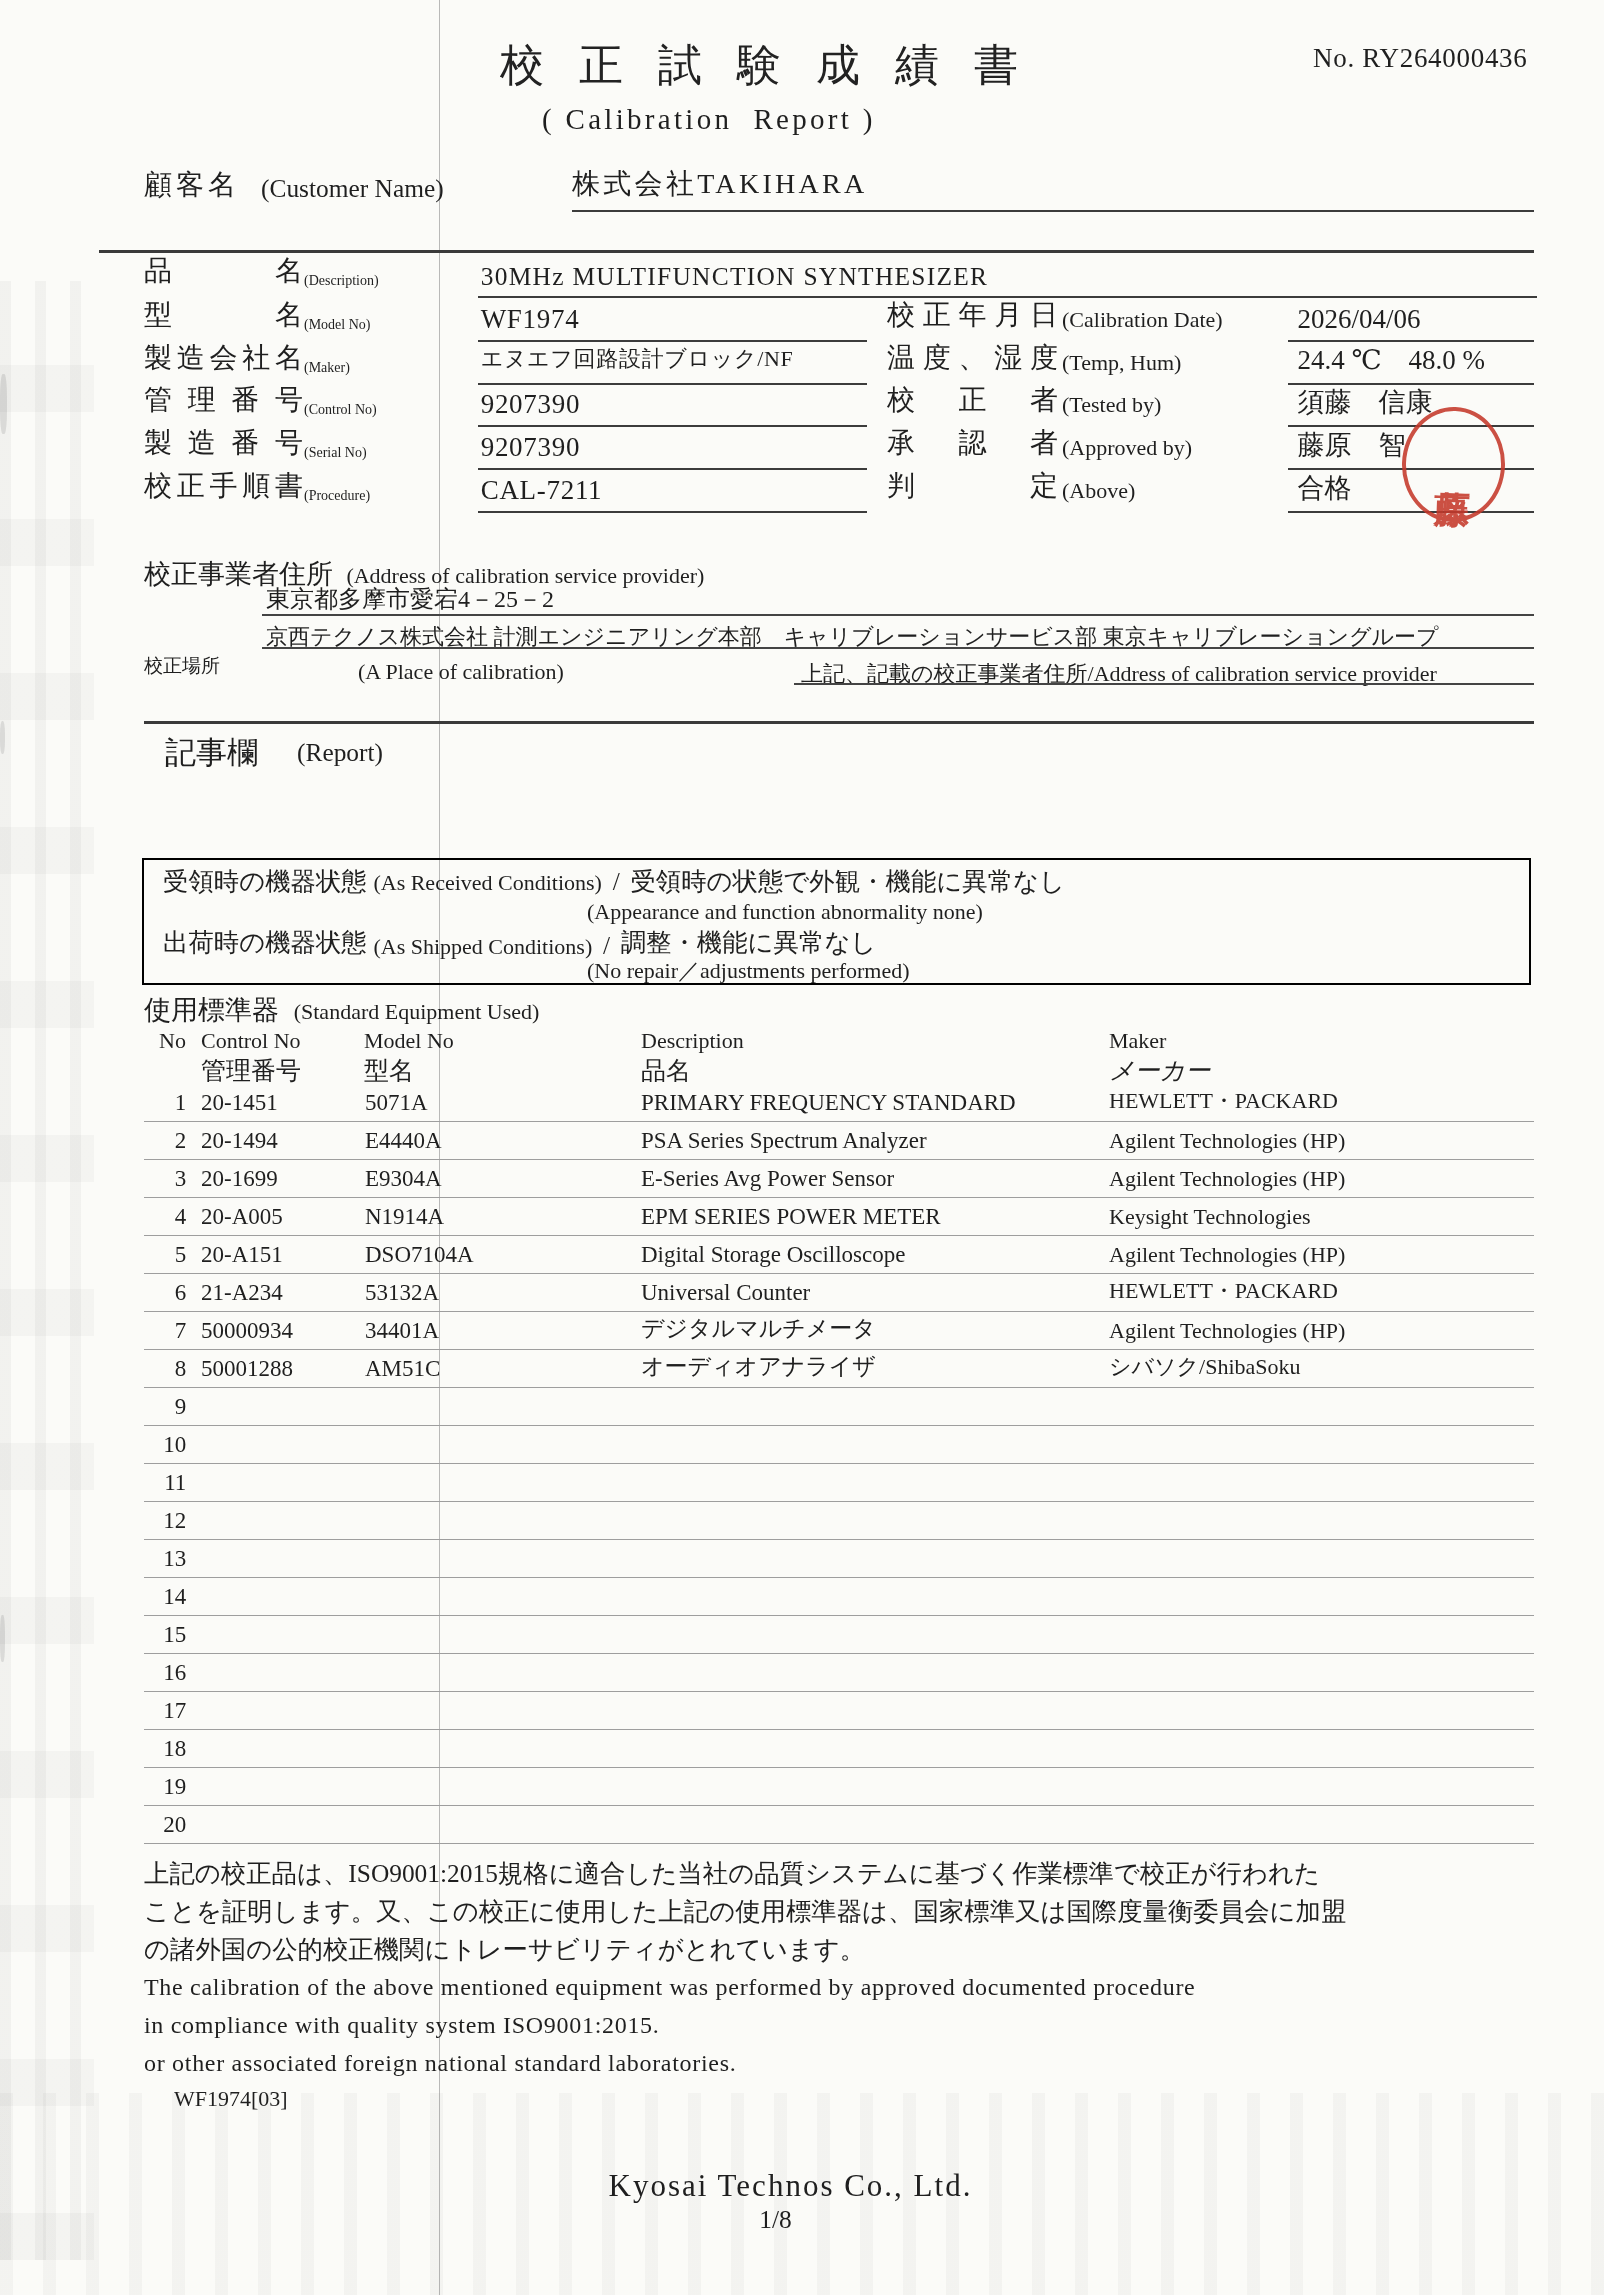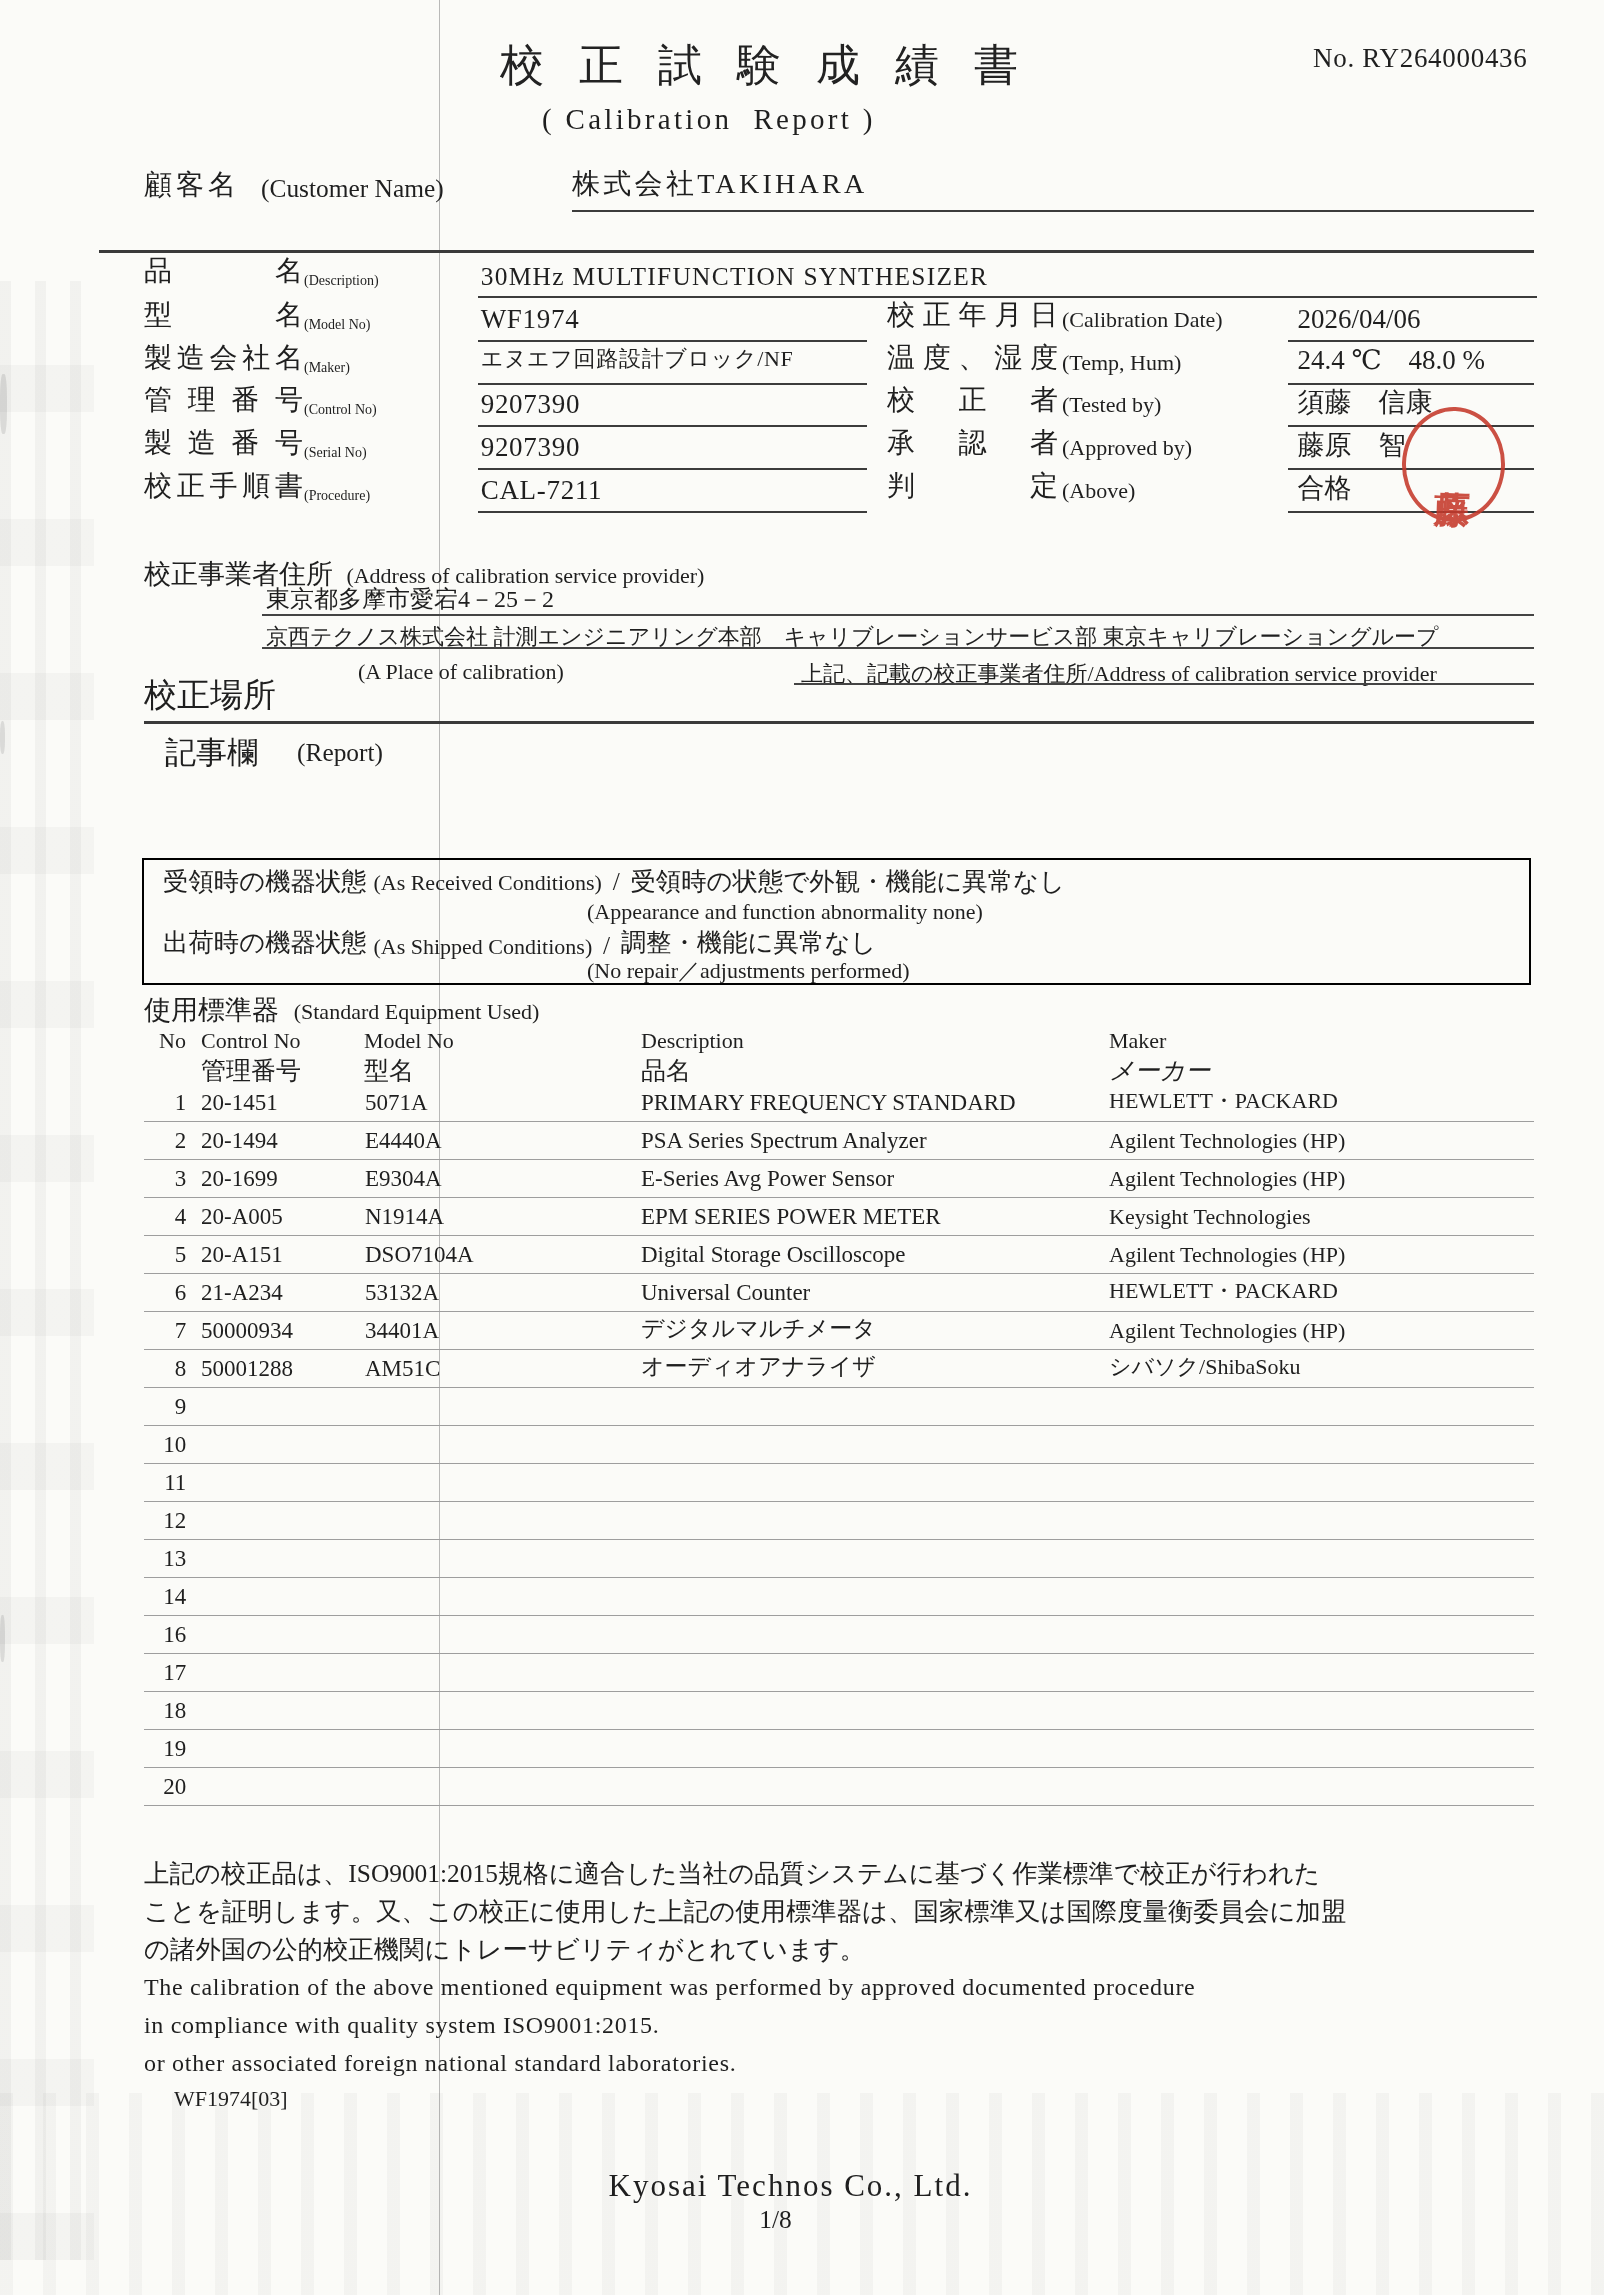--- a/index.html
+++ b/index.html
@@ -64,21 +64,21 @@
   .addr-head{position:absolute;left:144px;top:556px;display:flex;align-items:baseline;gap:13.4px;white-space:nowrap;}
   .addr-head .jl{font-size:27px;}
   .addr-head .el{font-size:22px;}
   .addr-line{position:absolute;left:266px;white-space:nowrap;}
   .addr-line.l1{top:583px;font-size:24px;}
   .addr-line.l2{top:622px;font-size:22px;}
   .uline{position:absolute;height:2px;background:#444;}
   .uline.a1{left:262px;top:614px;width:1272px;}
   .uline.a2{left:262px;top:647px;width:1272px;}
   .uline.pl{left:794px;top:683px;width:740px;}
-  .place-jl{position:absolute;left:144px;top:673px;font-size:33px;white-space:nowrap;font-family:Liberation Serif, serif;}
+  .place-jl{position:absolute;left:144px;top:653px;font-size:19px;white-space:nowrap;font-family:Liberation Serif, serif;}
   .place-el{position:absolute;left:358px;top:659px;font-size:22px;white-space:nowrap;}
   .place-val{position:absolute;left:801px;top:659px;font-size:22px;white-space:nowrap;}
 
   
   .report-jl{position:absolute;left:165px;top:732px;font-size:31px;white-space:nowrap;}
   .report-el{position:absolute;left:297px;top:738px;font-size:25.4px;white-space:nowrap;}
 
   
   .condbox{position:absolute;left:142px;top:858px;width:1389px;height:127px;
            border:2px solid #000000;box-sizing:border-box;}
@@ -346,20 +346,27 @@
         <span class="c-maker"></span>
       </div>
       <div class="eqrow">
         <span class="c-no">14</span>
         <span class="c-control"></span>
         <span class="c-model"></span>
         <span class="c-desc"></span>
         <span class="c-maker"></span>
       </div>
       <div class="eqrow">
+        <span class="c-no">15</span>
+        <span class="c-control"></span>
+        <span class="c-model"></span>
+        <span class="c-desc"></span>
+        <span class="c-maker"></span>
+      </div>
+      <div class="eqrow">
         <span class="c-no">16</span>
         <span class="c-control"></span>
         <span class="c-model"></span>
         <span class="c-desc"></span>
         <span class="c-maker"></span>
       </div>
       <div class="eqrow">
         <span class="c-no">17</span>
         <span class="c-control"></span>
         <span class="c-model"></span>

